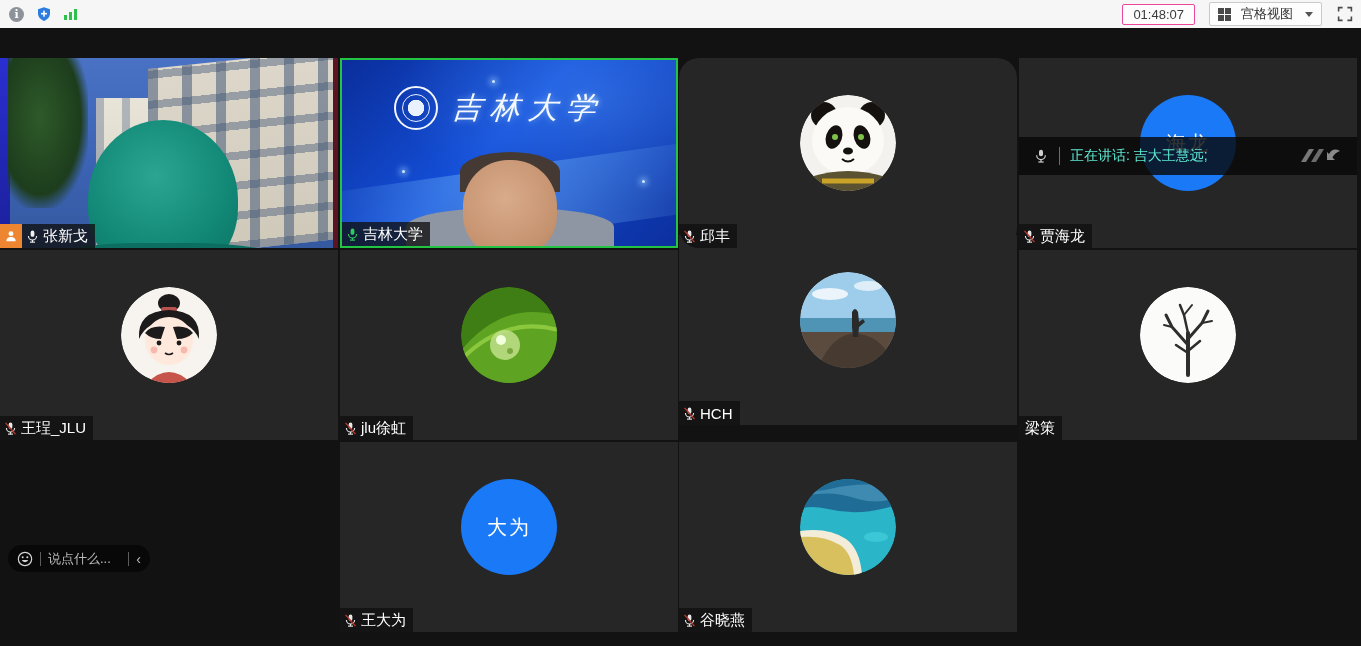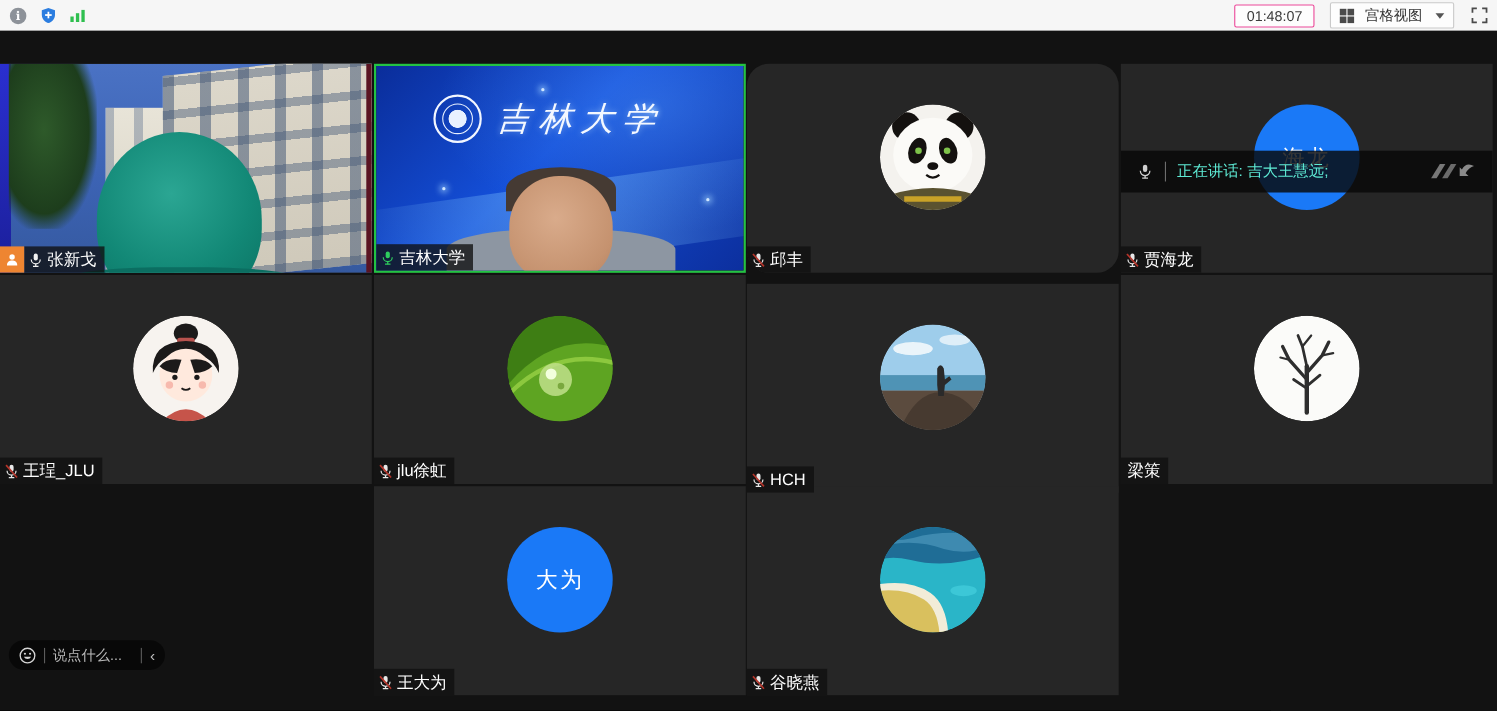--- a/index.html
+++ b/index.html
@@ -93,21 +93,21 @@
                    background:#8d96a2; z-index:3; }
 
   
   .toast { position:absolute; left:0; right:0; top:79px; height:38px; background:rgba(8,8,8,.82);
            display:flex; align-items:center; padding:0 14px; gap:10px; z-index:8; color:#5eead4; font-size:14px; }
   .toast .vdiv { width:1px; height:18px; background:#6d6d6d; }
   .toast .spacer { flex:1; }
 
   
   .chatbar { position:absolute; left:8px; top:517px; width:142px; height:27px; border-radius:14px;
-             background:rgba(0,0,0,.55); display:flex; align-items:center; padding:0 9px; gap:7px; z-index:9;margin-top:37px; }
+             background:rgba(0,0,0,.55); display:flex; align-items:center; padding:0 9px; gap:7px; z-index:9; }
   .chatbar .vdiv { width:1px; height:14px; background:#5c5c5c; }
   .chat-text { color:#b9b9b9; font-size:13px; flex:1; white-space:nowrap; overflow:hidden; }
   .chat-collapse { color:#bdbdbd; font-size:14px; }
 
   .fs-glyph { color:#4a4a4a; }
 </style>
 </head>
 <body>
 
 <div class="app">
@@ -314,21 +314,21 @@
           <rect x="9" y="2.5" width="6" height="10" rx="3" fill="#e8e8e8"></rect>
           <path d="M5.5 11 a6.5 6.5 0 0 0 13 0" fill="none" stroke="#e8e8e8" stroke-width="1.8"></path>
           <line x1="12" y1="17.5" x2="12" y2="21" stroke="#e8e8e8" stroke-width="1.8"></line>
           <line x1="8" y1="21" x2="16" y2="21" stroke="#e8e8e8" stroke-width="1.8"></line>
           <line x1="4" y1="3" x2="20" y2="21" stroke="#b5342a" stroke-width="2.4"></line>
         </svg>
         <span>jlu徐虹</span>
       </div>
     </div>
 
-    <div class="tile" style="left:679px;top:230px;">
+    <div class="tile" style="left:679px;top:207px;">
       <div class="avatar">
         <svg width="96" height="96" viewBox="0 0 96 96">
           <circle cx="48" cy="48" r="48" fill="#9ecdeb"></circle>
           <ellipse cx="30" cy="22" rx="18" ry="6" fill="#f2f8fc" opacity="0.9"></ellipse>
           <ellipse cx="68" cy="14" rx="14" ry="5" fill="#eef6fb" opacity="0.8"></ellipse>
           <rect x="0" y="46" width="96" height="14" fill="#4f93b5"></rect>
           <path d="M0 60 H96 V96 H0 Z" fill="#5b4b3e"></path>
           <path d="M18 96 Q34 58 60 62 Q84 66 96 96 Z" fill="#473a30"></path>
           <path d="M52 40 q3 -6 6 0 l1 10 l4 -3 l2 3 l-6 5 l-1 10 h-5 l-1 -10 z" fill="#2a2a2a"></path>
         </svg>

